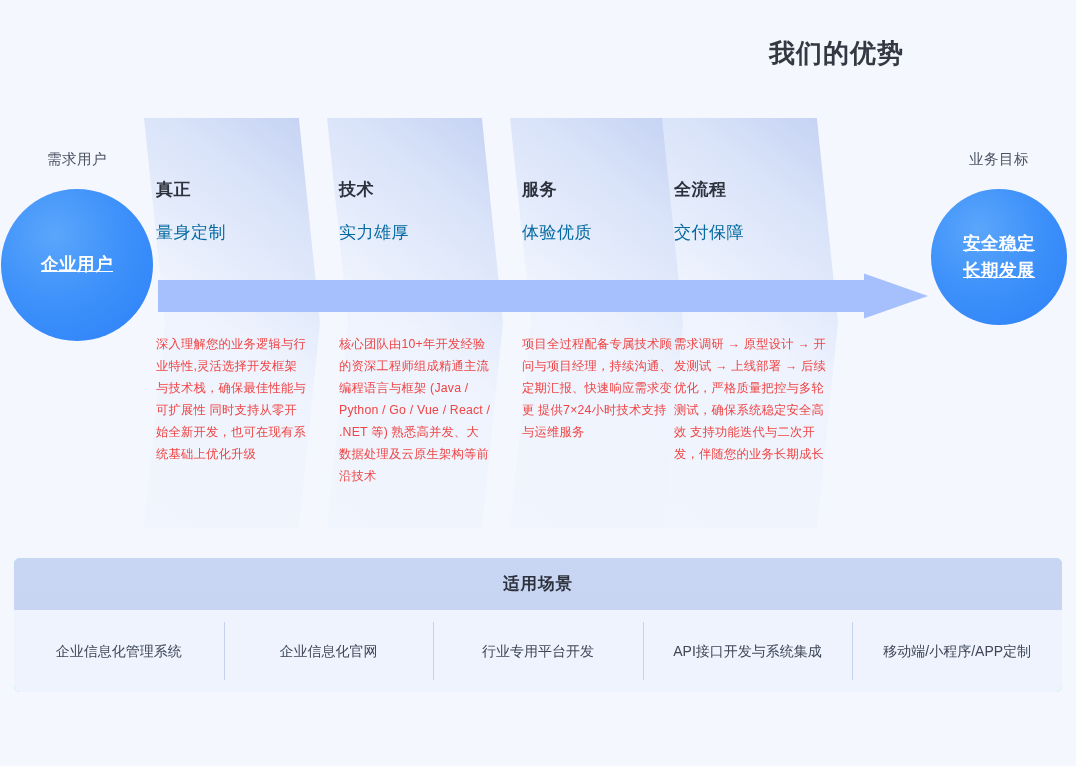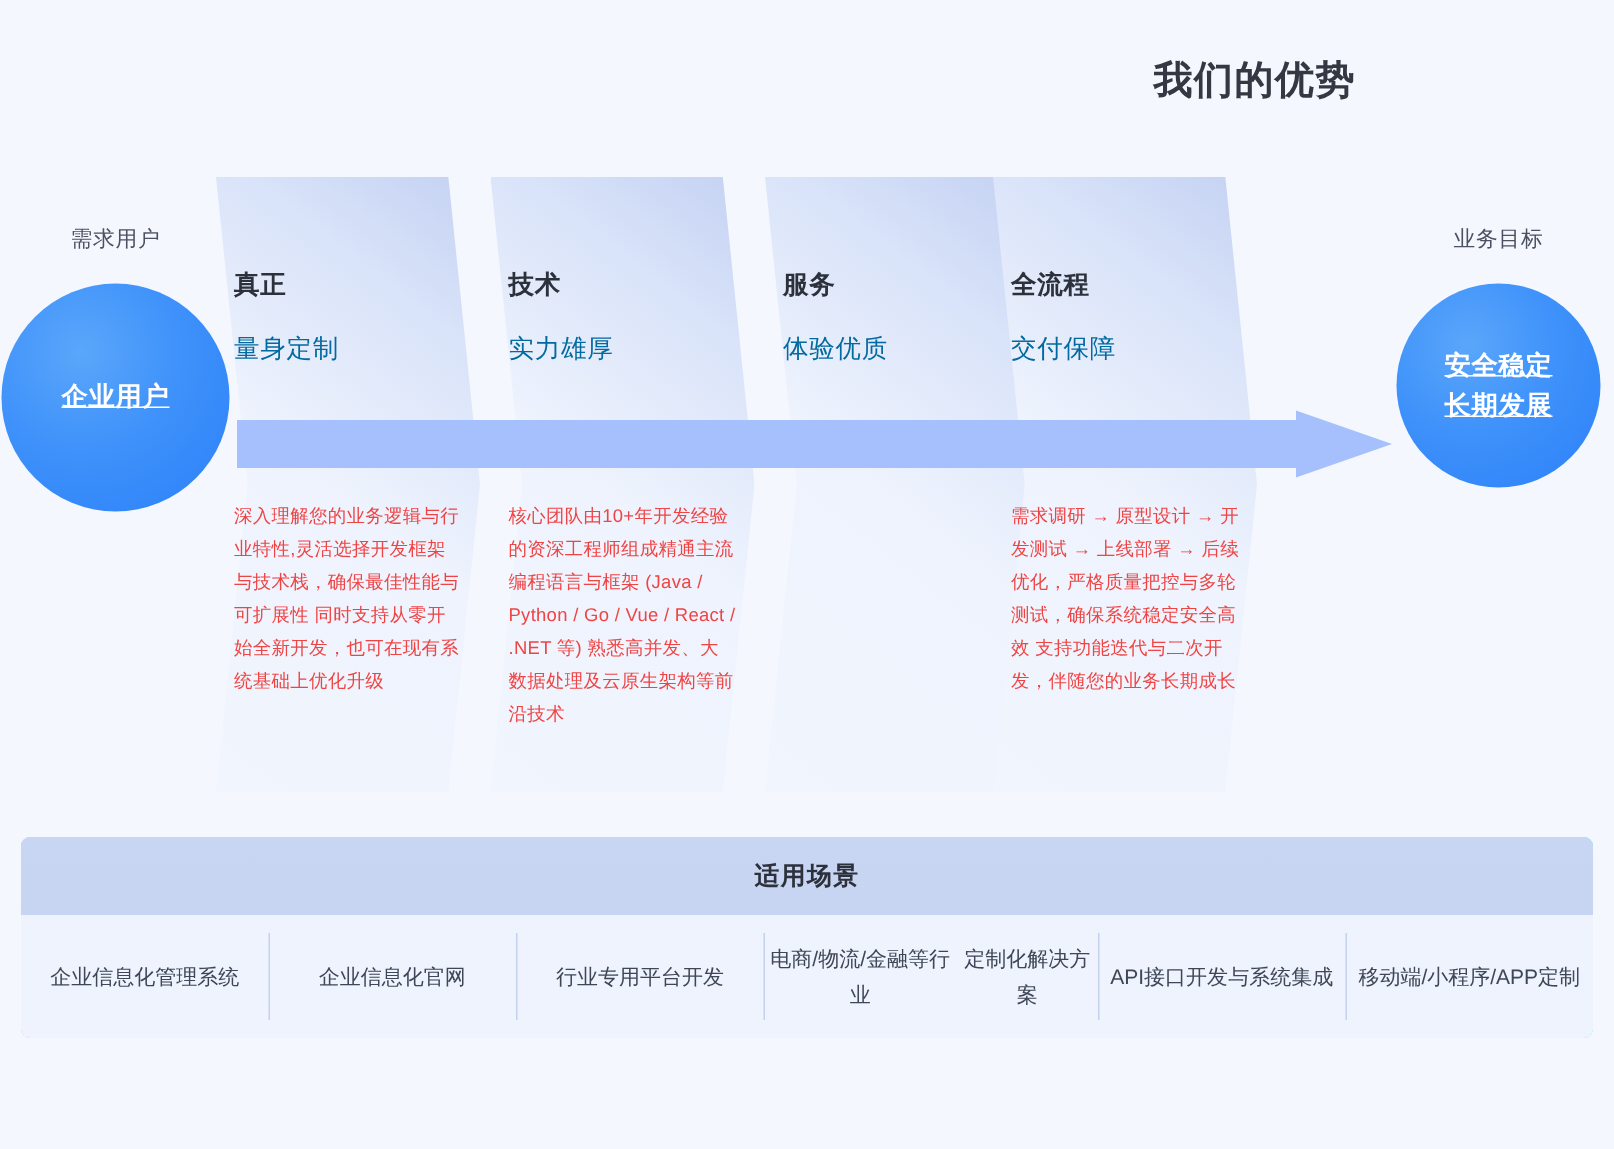--- a/index.html
+++ b/index.html
@@ -152,20 +152,21 @@
         </div>
         <div class="chev-body">核心团队由10+年开发经验的资深工程师组成精通主流编程语言与框架 (Java / Python / Go / Vue / React / .NET 等) 熟悉高并发、大数据处理及云原生架构等前沿技术</div>
       </div>
 
       <div class="chev" style="left:366px;">
         <div class="band"></div>
         <div class="chev-inner">
           <div class="chev-h1">服务</div>
           <div class="chev-h2">体验优质</div>
         </div>
+        <div class="chev-body">项目全过程配备专属技术顾问与项目经理，持续沟通、定期汇报、快速响应需求变更 提供7×24小时技术支持与运维服务</div>
       </div>
 
       <div class="chev" style="left:518px;">
         <div class="band"></div>
         <div class="chev-inner">
           <div class="chev-h1">全流程</div>
           <div class="chev-h2">交付保障</div>
         </div>
         <div class="chev-body">需求调研 → 原型设计 → 开发测试 → 上线部署 → 后续优化，严格质量把控与多轮测试，确保系统稳定安全高效 支持功能迭代与二次开发，伴随您的业务长期成长</div>
       </div>
@@ -187,24 +188,20 @@
         <span>管理系统</span>
       </div>
       <div class="sc-item">
         <span>企业信息化</span>
         <span>官网</span>
       </div>
       <div class="sc-item">
         <span>行业专用</span>
         <span>平台开发</span>
       </div>
-      <div class="sc-item" style="flex:1.35">
-        <span>电商/物流/金融等行业</span>
-        <span>定制化解决方案</span>
-      </div>
       <div class="sc-item">
         <span>API接口开发</span>
         <span>与系统集成</span>
       </div>
       <div class="sc-item">
         <span>移动端/小程序/</span>
         <span>APP定制</span>
       </div>
     </div>
   </div>

